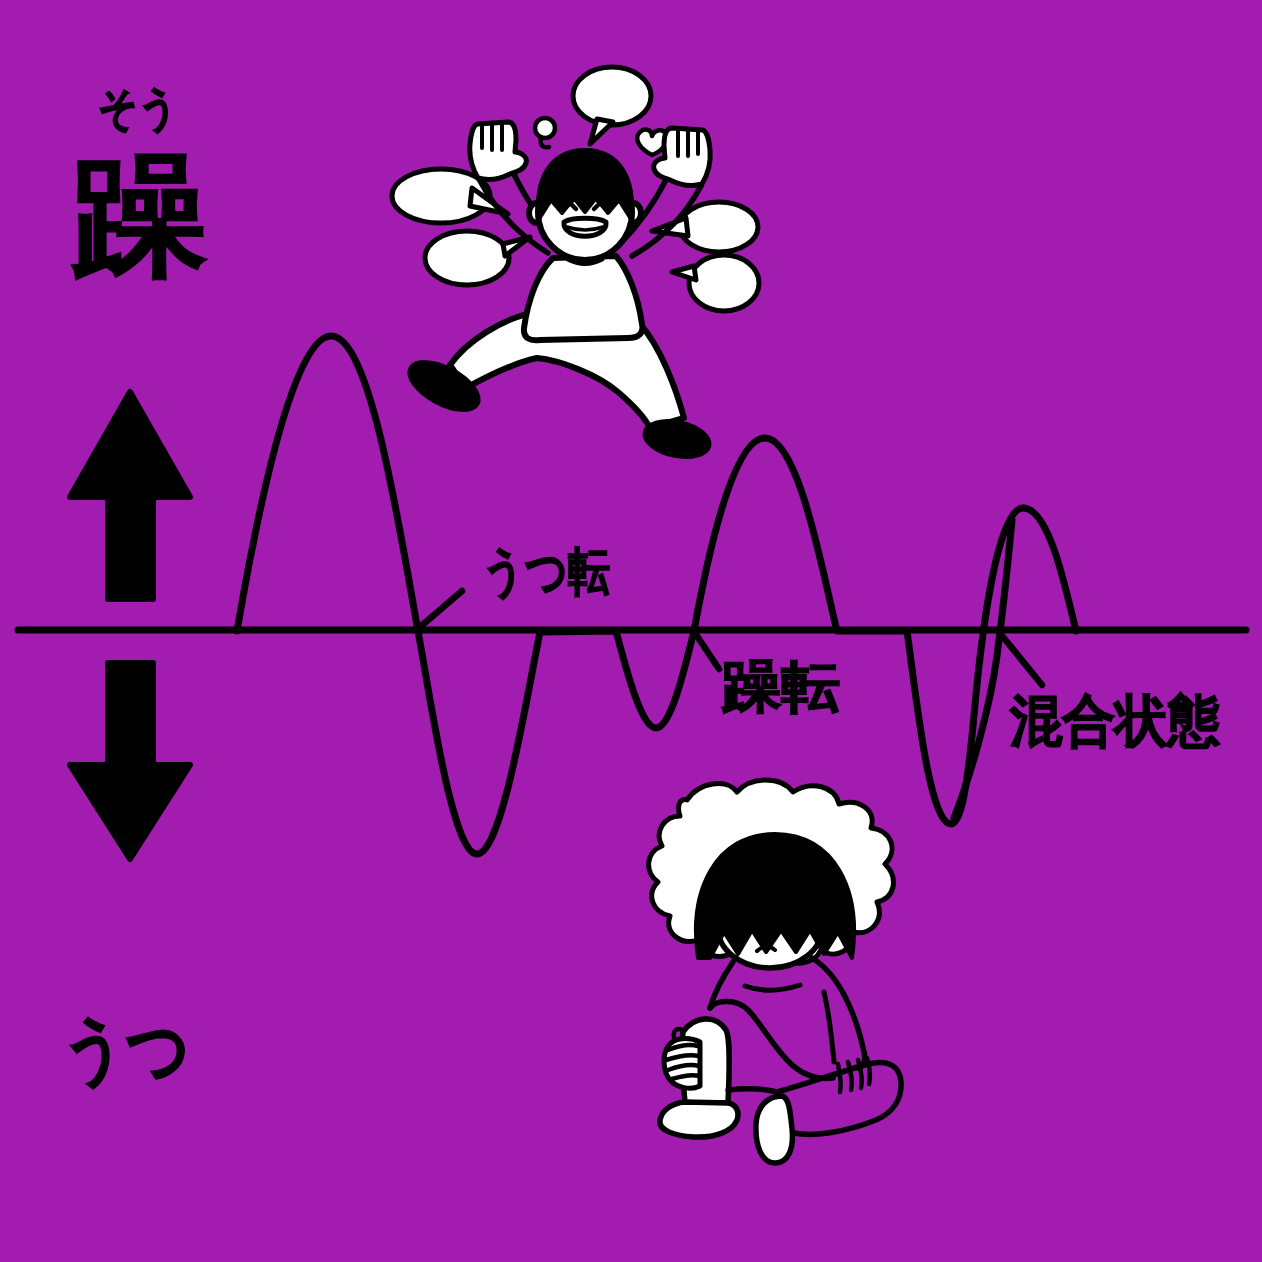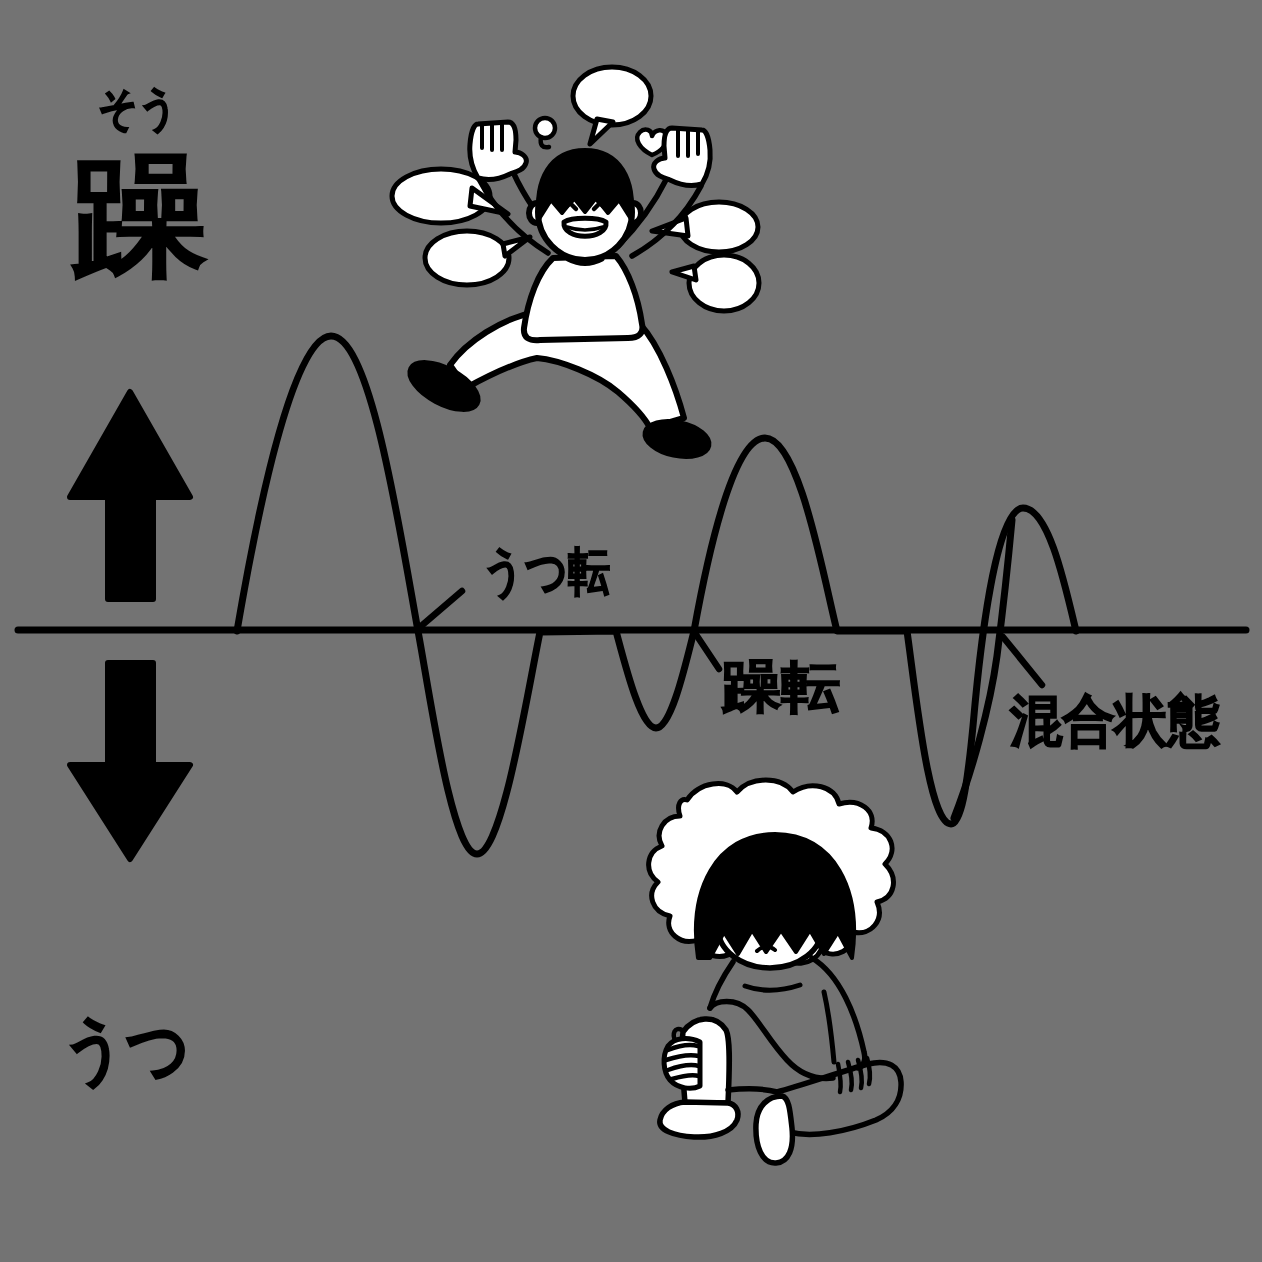--- a/index.html
+++ b/index.html
@@ -1,16 +1,16 @@
 <!DOCTYPE html>
 <html><head>
 <meta charset="utf-8">
 <style>
   html,body{margin:0;padding:0;background:#ffffff;}
-  #canvas{position:relative;width:1262px;height:1262px;background:#737373;overflow:hidden;}
+  #canvas{position:relative;width:1262px;height:1262px;background:#a21caf;overflow:hidden;}
   svg{position:absolute;left:0;top:0;}
   .s{fill:none;stroke:#000;stroke-linecap:round;stroke-linejoin:round;}
   .w{fill:#fff;stroke:#000;stroke-linecap:round;stroke-linejoin:round;}
   .b{fill:#000;stroke:#000;stroke-linecap:round;stroke-linejoin:round;}
   .t{font-family:"DejaVu Sans",sans-serif;font-weight:bold;fill:#000;stroke:#000;stroke-width:1.5;}
 </style>
 </head>
 <body>
 
 <div id="canvas">

